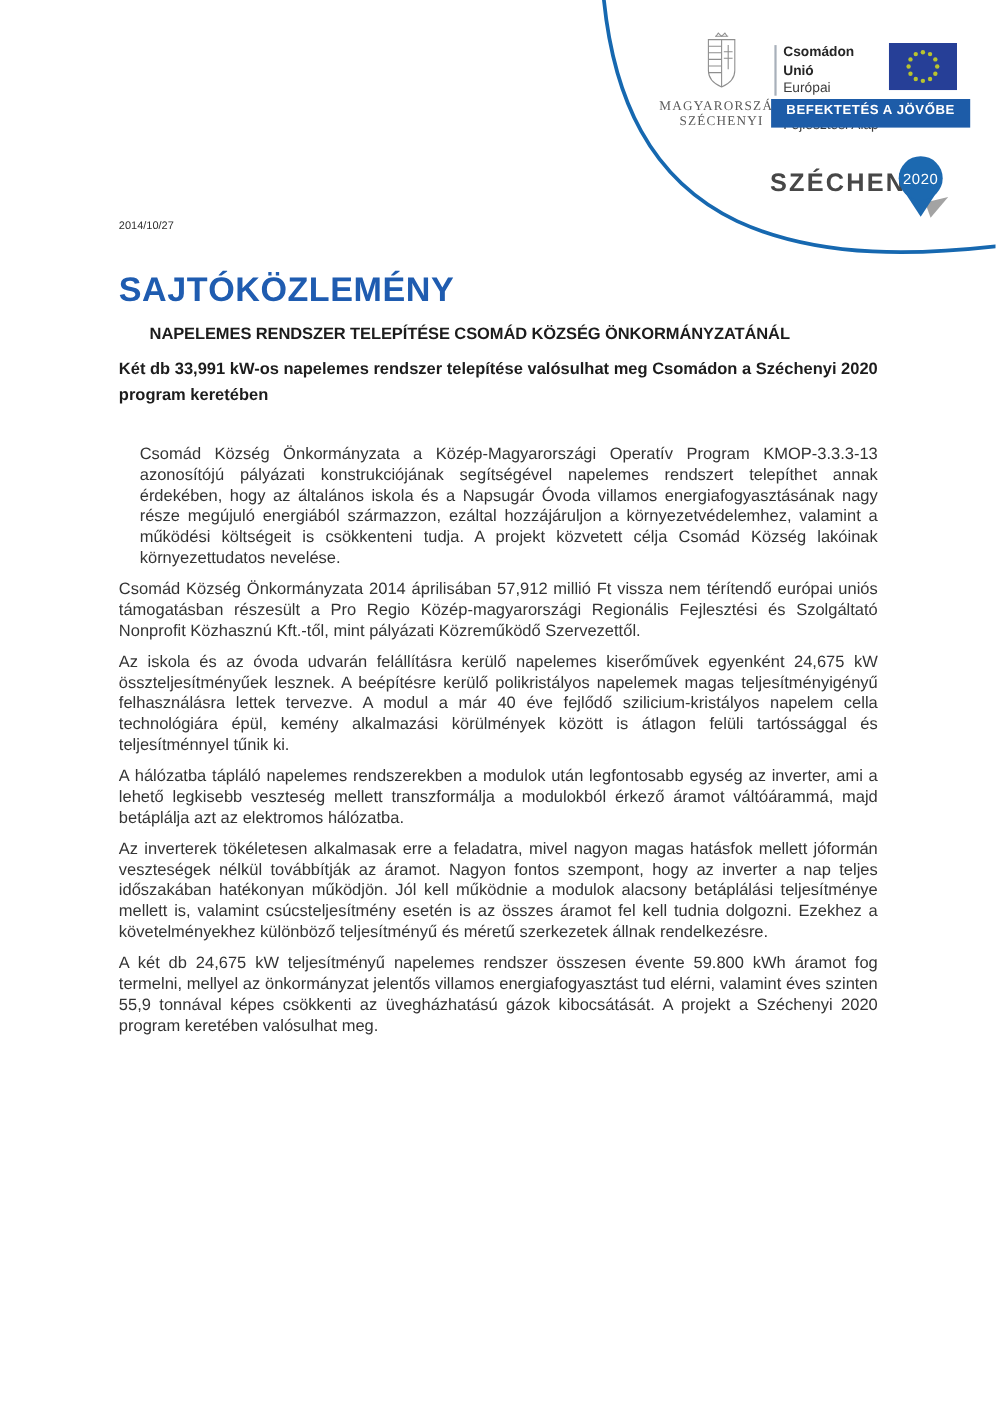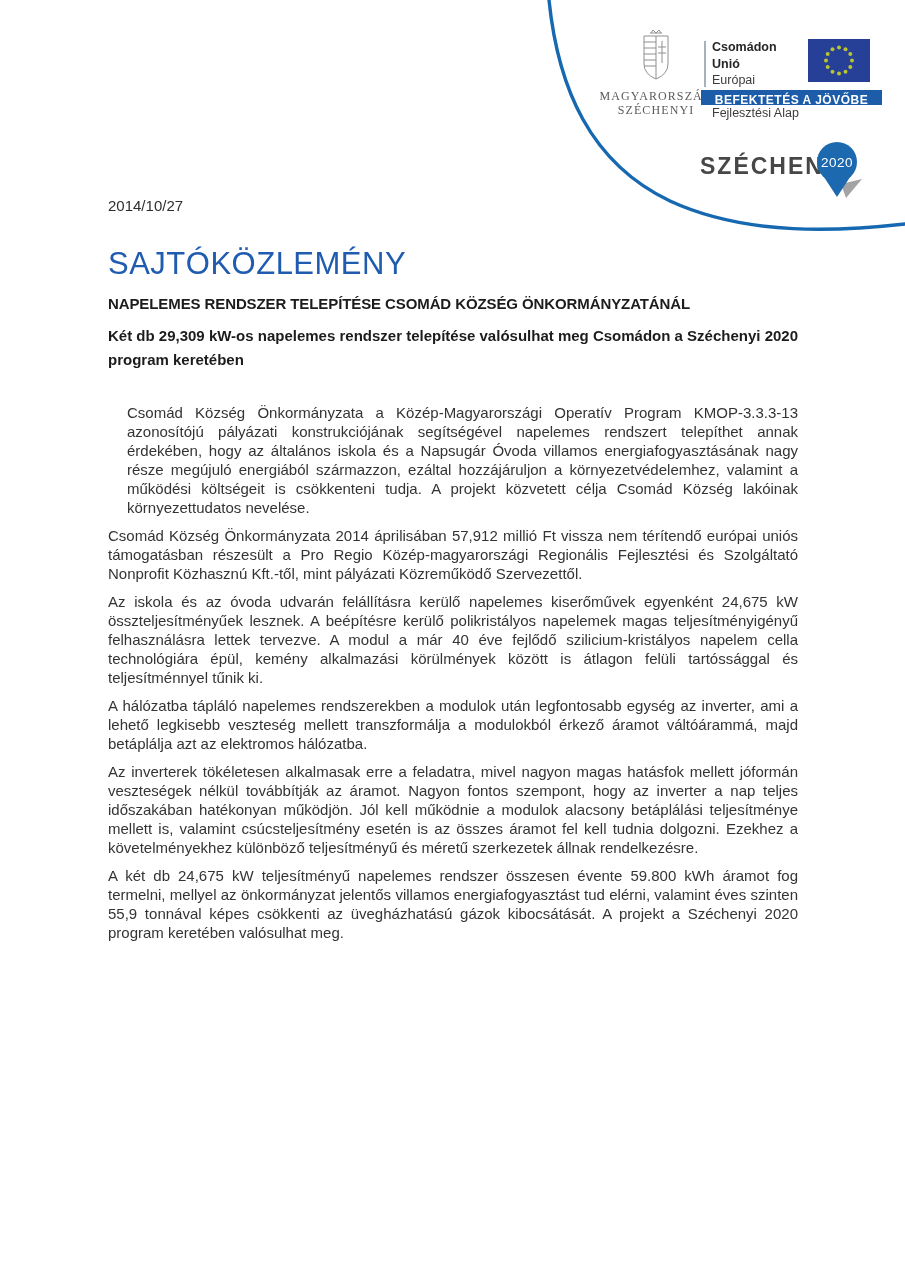--- a/index.html
+++ b/index.html
@@ -17,40 +17,40 @@
   .gov-name{
     font-family:"Liberation Serif","DejaVu Serif",serif;
     font-size:12px;line-height:14px;color:#5a5a5a;letter-spacing:1.1px;margin-top:3px;
   }
   
   .eu-divider{position:absolute;left:704px;top:41px;width:2px;height:46px;background:#a8b0ba;}
   .eu-text{position:absolute;left:712px;top:39px;width:95px;font-size:12.5px;line-height:16.5px;color:#3c3c3c;}
   .eu-text .b{font-weight:700;color:#262626;}
   .eu-flag{position:absolute;left:808px;top:39px;}
   .eu-banner{
-    position:absolute;left:701px;top:90px;width:181px;height:15px;
+    position:absolute;left:701px;top:90px;width:181px;height:26px;
     background:var(--banner-blue);color:#ffffff;font-weight:700;font-size:12px;
     letter-spacing:.5px;text-align:center;line-height:21px;
   }
   
   .sz-block{position:absolute;left:700px;top:148px;}
   .sz-name{
     display:inline-block;font-size:23px;font-weight:700;color:#474747;letter-spacing:2px;
     vertical-align:top;margin-top:5px;
   }
   .sz-pin{position:absolute;left:112px;top:-8px;}
   
   .doc{position:absolute;left:108px;top:196px;width:690px;color:var(--text-dark);}
-  .date-line{font-size:15px;line-height:19px;color:#2e2e2e;}
+  .date-line{font-size:10px;line-height:19px;color:#2e2e2e;}
   .org-line{font-size:15px;line-height:19px;font-weight:700;color:#1f1f1f;margin-top:9px;}
   .release-title{
-    font-size:31px;line-height:34px;font-weight:400;color:var(--title-blue);
+    font-size:31px;line-height:34px;font-weight:700;color:var(--title-blue);
     margin-top:32px;letter-spacing:.5px;
   }
-  .headline{font-size:15px;line-height:20px;font-weight:700;color:#1c1c1c;margin-top:13px;letter-spacing:-0.1px;}
+  .headline{font-size:15px;line-height:20px;font-weight:700;color:#1c1c1c;margin-top:13px;letter-spacing:-0.1px;margin-left:28px;}
   .subheadline{font-size:15px;line-height:23.5px;font-weight:700;color:#1c1c1c;margin-top:10px;text-align:justify;}
   .body-copy p{
     font-size:15px;line-height:19px;margin:9px 0 0 0;text-align:justify;color:#343434;
   }
   .body-copy p.first{margin-top:32px;margin-left:19px;}
 </style>
 </head>
 <body>
 
 <svg class="curve-svg" viewBox="0 0 905 260">
@@ -109,21 +109,21 @@
     <text x="25" y="27" text-anchor="middle" fill="#ffffff" font-size="13.5" letter-spacing="0.5" font-family="Liberation Sans, DejaVu Sans, sans-serif">2020</text>
   </svg>
 </div>
 
 <div class="doc">
   <div class="date-line">2014/10/27</div>
 
   <div class="release-title">SAJTÓKÖZLEMÉNY</div>
 
   <div class="headline">NAPELEMES RENDSZER TELEPÍTÉSE CSOMÁD KÖZSÉG ÖNKORMÁNYZATÁNÁL</div>
-  <div class="subheadline">Két db 29,309 kW-os napelemes rendszer telepítése valósulhat meg Csomádon a Széchenyi 2020 program keretében</div>
+  <div class="subheadline">Két db 33,991 kW-os napelemes rendszer telepítése valósulhat meg Csomádon a Széchenyi 2020 program keretében</div>
 
   <div class="body-copy">
     <p class="first">Csomád Község Önkormányzata a Közép-Magyarországi Operatív Program KMOP-3.3.3-13 azonosítójú pályázati konstrukciójának segítségével napelemes rendszert telepíthet annak érdekében, hogy az általános iskola és a Napsugár Óvoda villamos energiafogyasztásának nagy része megújuló energiából származzon, ezáltal hozzájáruljon a környezetvédelemhez, valamint a működési költségeit is csökkenteni tudja. A projekt közvetett célja Csomád Község lakóinak környezettudatos nevelése.</p>
     <p>Csomád Község Önkormányzata 2014 áprilisában 57,912 millió Ft vissza nem térítendő európai uniós támogatásban részesült a Pro Regio Közép-magyarországi Regionális Fejlesztési és Szolgáltató Nonprofit Közhasznú Kft.-től, mint pályázati Közreműködő Szervezettől.</p>
     <p>Az iskola és az óvoda udvarán felállításra kerülő napelemes kiserőművek egyenként 24,675 kW összteljesítményűek lesznek. A beépítésre kerülő polikristályos napelemek magas teljesítményigényű felhasználásra lettek tervezve. A modul a már 40 éve fejlődő szilicium-kristályos napelem cella technológiára épül, kemény alkalmazási körülmények között is átlagon felüli tartóssággal és teljesítménnyel tűnik ki.</p>
     <p>A hálózatba tápláló napelemes rendszerekben a modulok után legfontosabb egység az inverter, ami a lehető legkisebb veszteség mellett transzformálja a modulokból érkező áramot váltóárammá, majd betáplálja azt az elektromos hálózatba.</p>
     <p>Az inverterek tökéletesen alkalmasak erre a feladatra, mivel nagyon magas hatásfok mellett jóformán veszteségek nélkül továbbítják az áramot. Nagyon fontos szempont, hogy az inverter a nap teljes időszakában hatékonyan működjön. Jól kell működnie a modulok alacsony betáplálási teljesítménye mellett is, valamint csúcsteljesítmény esetén is az összes áramot fel kell tudnia dolgozni. Ezekhez a követelményekhez különböző teljesítményű és méretű szerkezetek állnak rendelkezésre.</p>
     <p>A két db 24,675 kW teljesítményű napelemes rendszer összesen évente 59.800 kWh áramot fog termelni, mellyel az önkormányzat jelentős villamos energiafogyasztást tud elérni, valamint éves szinten 55,9 tonnával képes csökkenti az üvegházhatású gázok kibocsátását. A projekt a Széchenyi 2020 program keretében valósulhat meg.</p>
   </div>
 </div>

